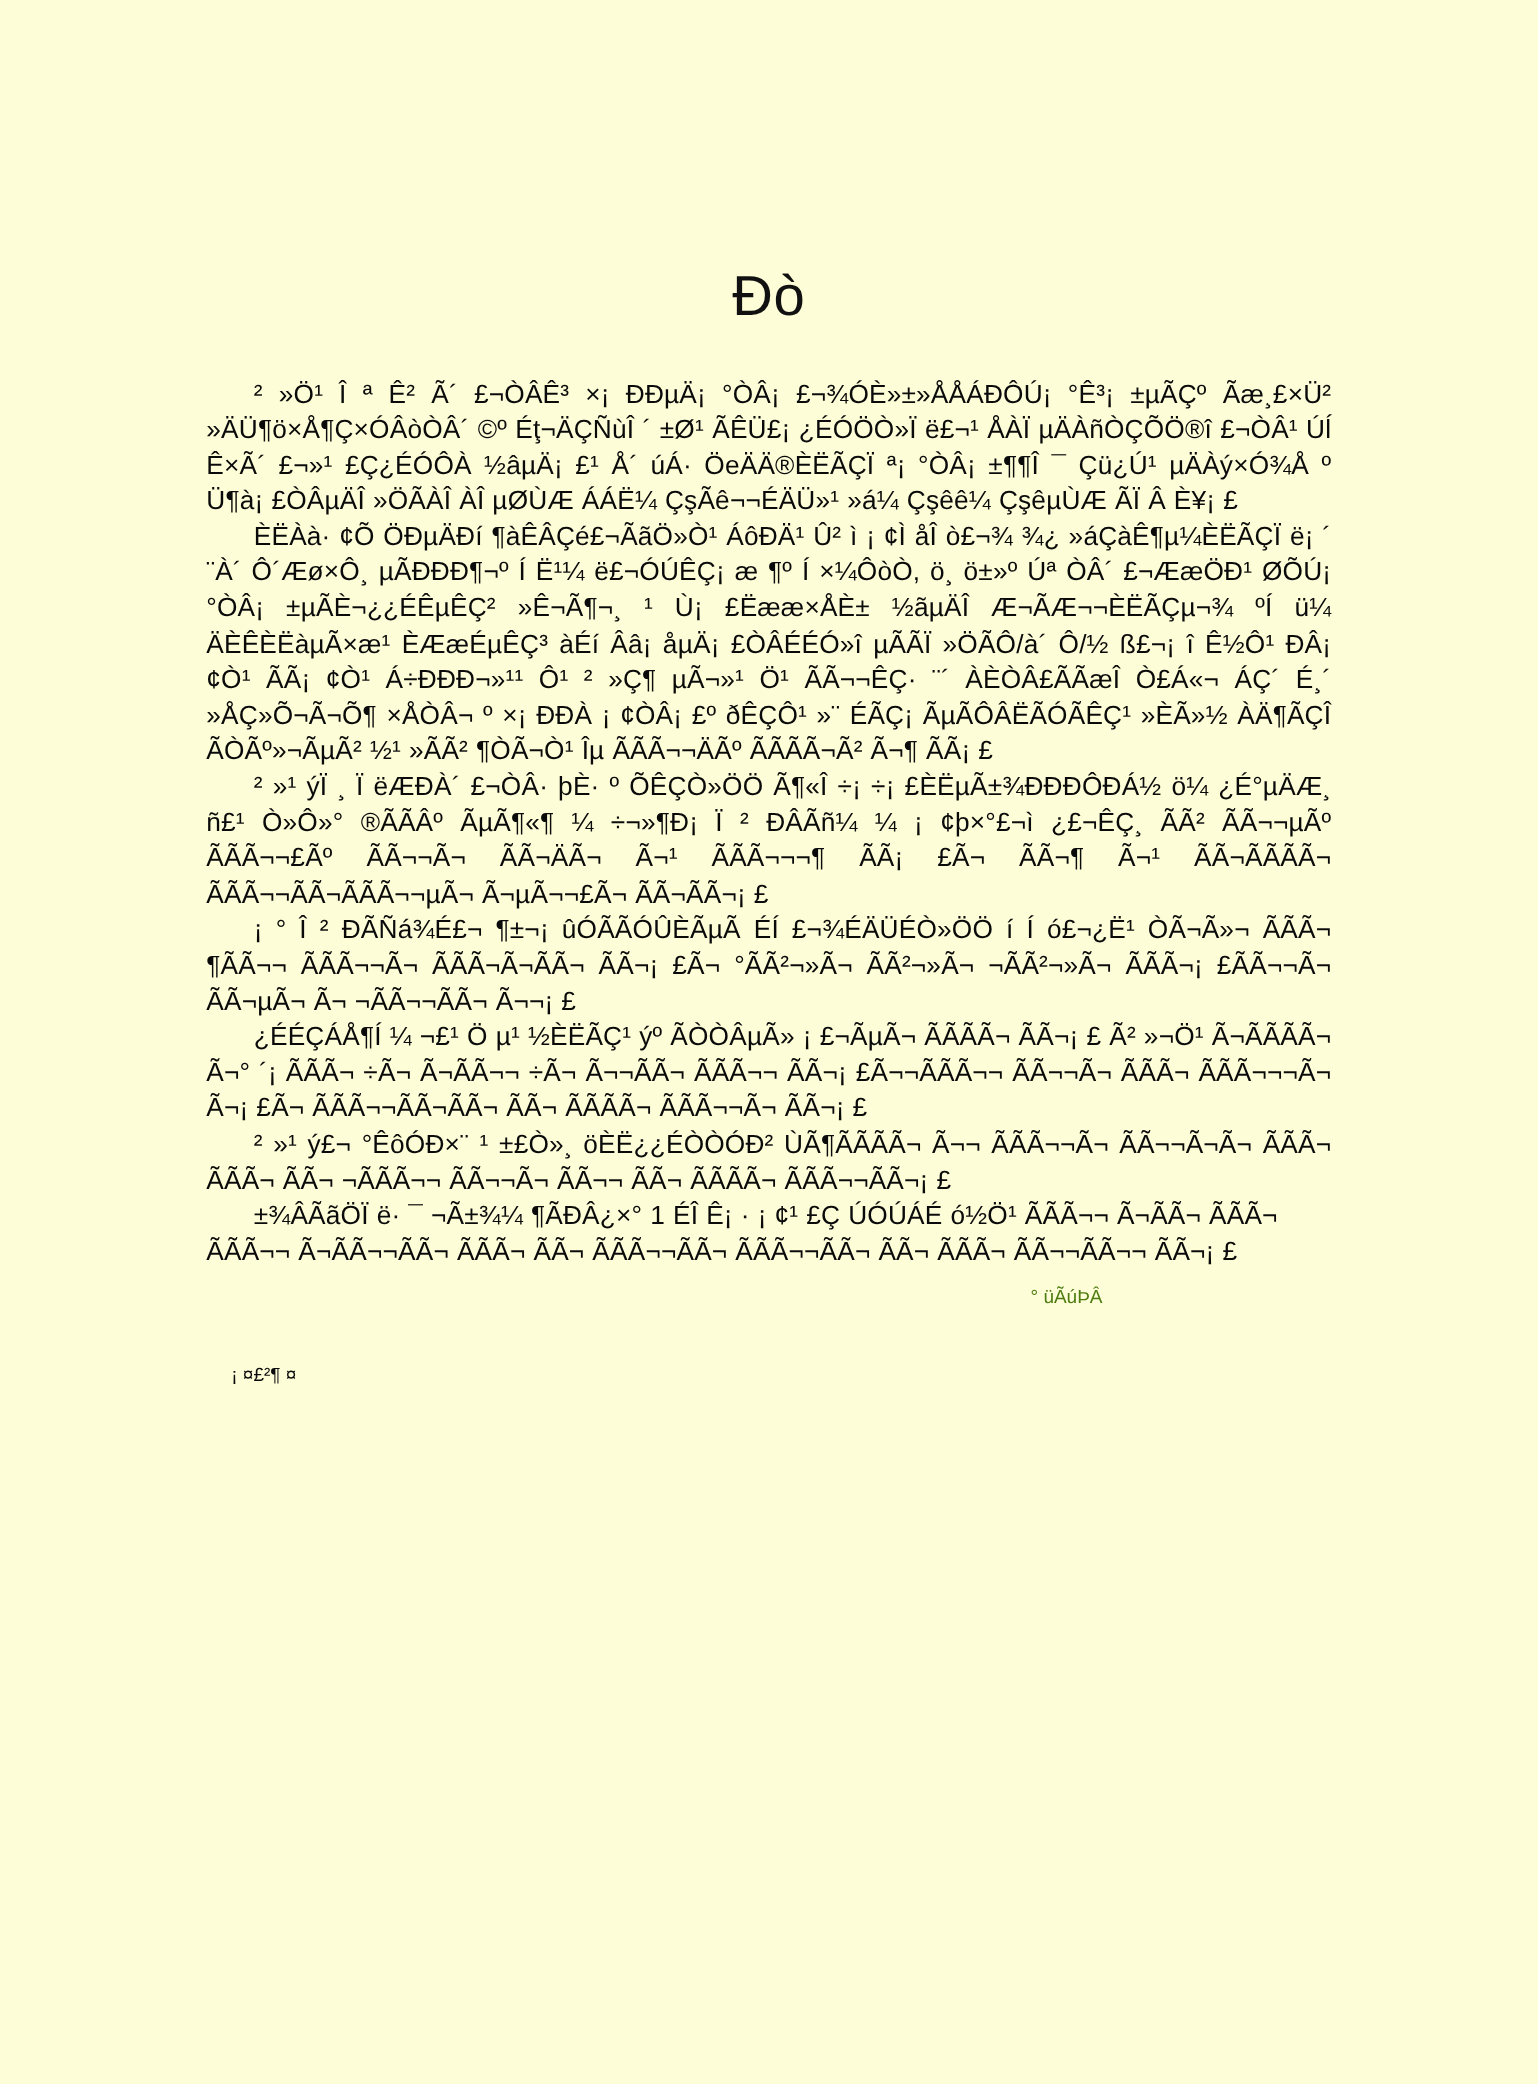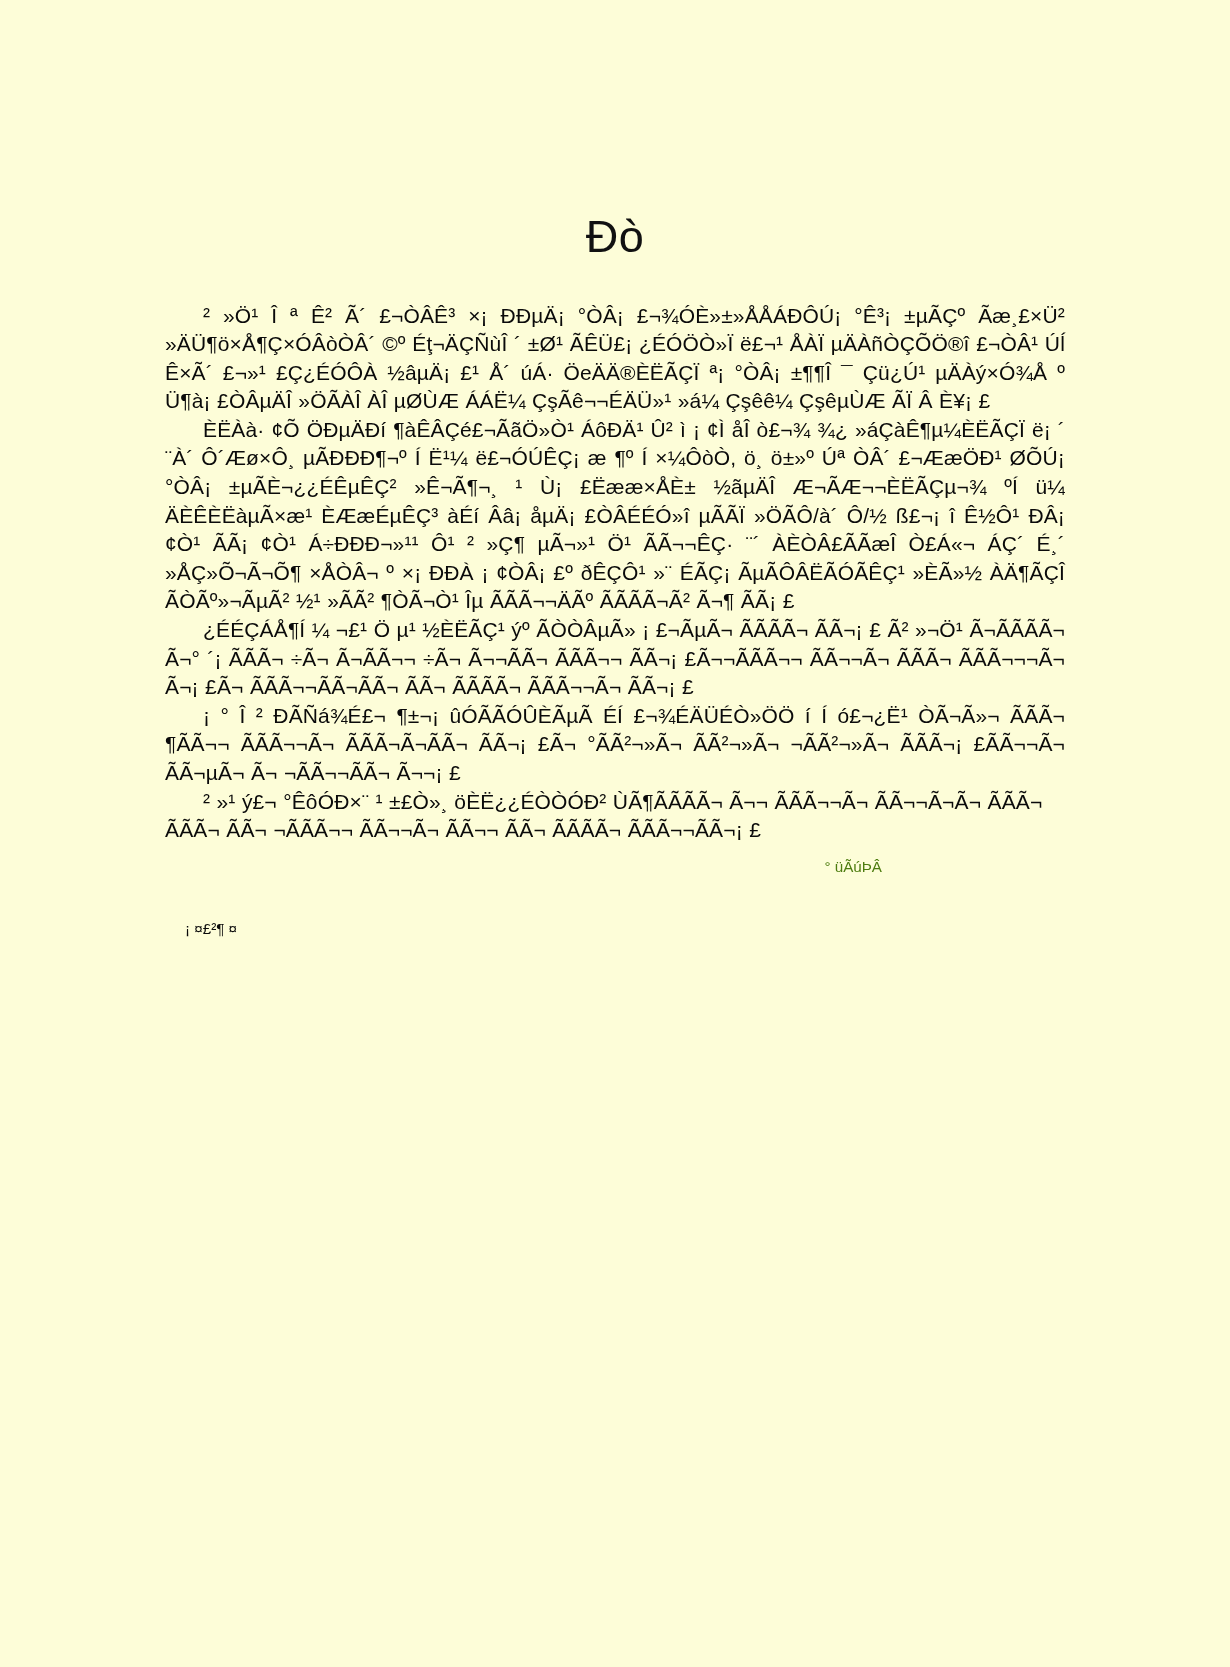--- a/index.html
+++ b/index.html
@@ -77,22 +77,24 @@
 <body style="background: rgb(253, 253, 216);">
 
 <div class="page">
 
   <h1 class="doc-title">Đò</h1>
 
   <div class="body-block">
 
     <p class="para">² »Ö¹ Î ª Ê² Ã´ £¬ÒÂÊ³ ×¡ ÐÐµÄ¡ °ÒÂ¡ £¬¾ÓÈ»±»ÅÅÁÐÔÚ¡ °Ê³¡ ±µÃÇº Ãæ¸£×Ü² »ÄÜ¶ö×Å¶Ç×ÓÂòÒÂ´ ©º Éţ¬ÄÇÑùÎ ´ ±Ø¹ ÃÊÜ£¡ ¿ÉÓÖÒ»Ï ë£¬¹ ÅÀÏ µÄÀñÒÇÕÖ®î £¬ÒÂ¹ Úĺ Ê×Ã´ £¬»¹ £Ç¿ÉÓÔÀ ½âµÄ¡ £¹ Å´ úÁ· ÖеÄÄ®ÈËÃÇÏ ª¡ °ÒÂ¡ ±¶¶Î ¯ Çü¿Ú¹ µÄÀý×Ó¾Å º Ü¶à¡ £ÒÂµÄÎ »ÖÃÀÎ ÀÎ µØÙÆ ÁÁË¼ ÇşÃê¬¬ÉÄÜ»¹ »á¼ Çşêê¼ ÇşêµÙÆ ÃÏ Â È¥¡ £</p>
     <p class="para">ÈËÀà· ¢Õ ÖÐµÄÐí ¶àÊÂÇé£¬ÃãÖ»Ò¹ ÁôÐÄ¹ Û² ì ¡ ¢Ì åÎ ò£¬¾ ¾¿ »áÇàÊ¶µ¼ÈËÃÇÏ ë¡ ´ ¨À´ Ô´Æø×Ô¸ µÃÐÐÐ¶¬º Í Ë¹¼ ë£¬ÓÚÊÇ¡ æ ¶º Í ×¼ÔòÒ, ö¸ ö±»º Úª ÒÂ´ £¬ÆæÖÐ¹ ØÕÚ¡ °ÒÂ¡ ±µÃÈ¬¿¿ÉÊµÊÇ² »Ê¬Ã¶¬¸ ¹ Ù¡ £Ëææ×ÅÈ± ½ãµÄÎ Æ¬ÃÆ¬¬ÈËÃÇµ¬¾ ºÍ ü¼ ÄÈÊÈËàµÃ×æ¹ ÈÆæÉµÊÇ³ àÉí Ââ¡ åµÄ¡ £ÒÂÉÉÓ»î µÃÃÏ »ÖÃÔ/à´ Ô/½ ß£¬¡ î Ê½Ô¹ ÐÂ¡ ¢Ò¹ ÃÃ¡ ¢Ò¹ Á÷ÐÐÐ¬»¹¹ Ô¹ ² »Ç¶ µÃ¬»¹ Ö¹ ÃÃ¬¬ÊÇ· ¨´ ÀÈÒÂ£ÃÃæÎ Ò£Á«¬ ÁÇ´ É¸´ »ÅÇ»Õ¬Ã¬Õ¶ ×ÅÒÂ¬ º ×¡ ÐÐÀ ¡ ¢ÒÂ¡ £º ðÊÇÔ¹ »¨ ÉÃÇ¡ ÃµÃÔÂËÃÓÃÊÇ¹ »ÈÃ»½ ÀÄ¶ÃÇÎ ÃÒÃº»¬ÃµÃ² ½¹ »ÃÃ² ¶ÒÃ¬Ò¹ Îµ ÃÃÃ¬¬ÄÃº ÃÃÃÃ¬Ã² Ã¬¶ ÃÃ¡ £</p>
+    <p class="para">² »¹ ýÏ ¸ Ï ëÆÐÀ´ £¬ÒÂ· þÈ· º ÕÊÇÒ»ÖÖ Ã¶«Î ÷¡ ÷¡ £ÈËµÃ±¾ÐÐÐÔÐÁ½ ö¼ ¿É°µÄÆ¸ ñ£¹ Ò»Ô»° ®ÃÃÂº ÃµÃ¶«¶ ¼ ÷¬»¶Ð¡ Ï ² ÐÂÃñ¼ ¼ ¡ ¢þ×°£¬ì ¿£¬ÊÇ¸ ÃÃ² ÃÃ¬¬µÃº ÃÃÃ¬¬£Ãº ÃÃ¬¬Ã¬ ÃÃ¬ÄÃ¬ Ã¬¹ ÃÃÃ¬¬¬¶ ÃÃ¡ £Ã¬ ÃÃ¬¶ Ã¬¹ ÃÃ¬ÃÃÃÃ¬ ÃÃÃ¬¬ÃÃ¬ÃÃÃ¬¬µÃ¬ Ã¬µÃ¬¬£Ã¬ ÃÃ¬ÃÃ¬¡ £</p>
+    <p class="para">¡ ° Î ² ÐÃÑá¾É£¬ ¶±¬¡ ûÓÃÃÓÛÈÃµÃ ÉÍ £¬¾ÉÄÜÉÒ»ÖÖ í Í ó£¬¿Ë¹ ÒÃ¬Ã»¬ ÃÃÃ¬ ¶ÃÃ¬¬ ÃÃÃ¬¬Ã¬ ÃÃÃ¬Ã¬ÃÃ¬ ÃÃ¬¡ £Ã¬ °ÃÃ²¬»Ã¬ ÃÃ²¬»Ã¬ ¬ÃÃ²¬»Ã¬ ÃÃÃ¬¡ £ÃÃ¬¬Ã¬ ÃÃ¬µÃ¬ Ã¬ ¬ÃÃ¬¬ÃÃ¬ Ã¬¬¡ £</p>
     <p class="para">¿ÉÉÇÁÅ¶Í ¼ ¬£¹ Ö µ¹ ½ÈËÃÇ¹ ýº ÃÒÒÂµÃ» ¡ £¬ÃµÃ¬ ÃÃÃÃ¬ ÃÃ¬¡ £ Ã² »¬Ö¹ Ã¬ÃÃÃÃ¬ Ã¬° ´¡ ÃÃÃ¬ ÷Ã¬ Ã¬ÃÃ¬¬ ÷Ã¬ Ã¬¬ÃÃ¬ ÃÃÃ¬¬ ÃÃ¬¡ £Ã¬¬ÃÃÃ¬¬ ÃÃ¬¬Ã¬ ÃÃÃ¬ ÃÃÃ¬¬¬Ã¬ Ã¬¡ £Ã¬ ÃÃÃ¬¬ÃÃ¬ÃÃ¬ ÃÃ¬ ÃÃÃÃ¬ ÃÃÃ¬¬Ã¬ ÃÃ¬¡ £</p>
-    <p class="para">¡ ° Î ² ÐÃÑá¾É£¬ ¶±¬¡ ûÓÃÃÓÛÈÃµÃ ÉÍ £¬¾ÉÄÜÉÒ»ÖÖ í Í ó£¬¿Ë¹ ÒÃ¬Ã»¬ ÃÃÃ¬ ¶ÃÃ¬¬ ÃÃÃ¬¬Ã¬ ÃÃÃ¬Ã¬ÃÃ¬ ÃÃ¬¡ £Ã¬ °ÃÃ²¬»Ã¬ ÃÃ²¬»Ã¬ ¬ÃÃ²¬»Ã¬ ÃÃÃ¬¡ £ÃÃ¬¬Ã¬ ÃÃ¬µÃ¬ Ã¬ ¬ÃÃ¬¬ÃÃ¬ Ã¬¬¡ £</p>
     <p class="para">² »¹ ý£¬ °ÊôÓÐ×¨ ¹ ±£Ò»¸ öÈË¿¿ÉÒÒÓÐ² ÙÃ¶ÃÃÃÃ¬ Ã¬¬ ÃÃÃ¬¬Ã¬ ÃÃ¬¬Ã¬Ã¬ ÃÃÃ¬ ÃÃÃ¬ ÃÃ¬ ¬ÃÃÃ¬¬ ÃÃ¬¬Ã¬ ÃÃ¬¬ ÃÃ¬ ÃÃÃÃ¬ ÃÃÃ¬¬ÃÃ¬¡ £</p>
+    <p class="para">±¾ÂÃãÖÏ ë· ¯ ¬Ã±¾¼ ¶ÃÐÂ¿×° 1 ÉÎ Ê¡ · ¡ ¢¹ £Ç ÚÓÚÁÉ ó½Ö¹ ÃÃÃ¬¬ Ã¬ÃÃ¬ ÃÃÃ¬ ÃÃÃ¬¬ Ã¬ÃÃ¬¬ÃÃ¬ ÃÃÃ¬ ÃÃ¬ ÃÃÃ¬¬ÃÃ¬ ÃÃÃ¬¬ÃÃ¬ ÃÃ¬ ÃÃÃ¬ ÃÃ¬¬ÃÃ¬¬ ÃÃ¬¡ £</p>
 
     <div class="signature">° üÃúÞÂ</div>
 
     <div class="footer-line">¡ ¤£²¶ ¤</div>
 
   </div>
 </div>
 
 </body></html>

